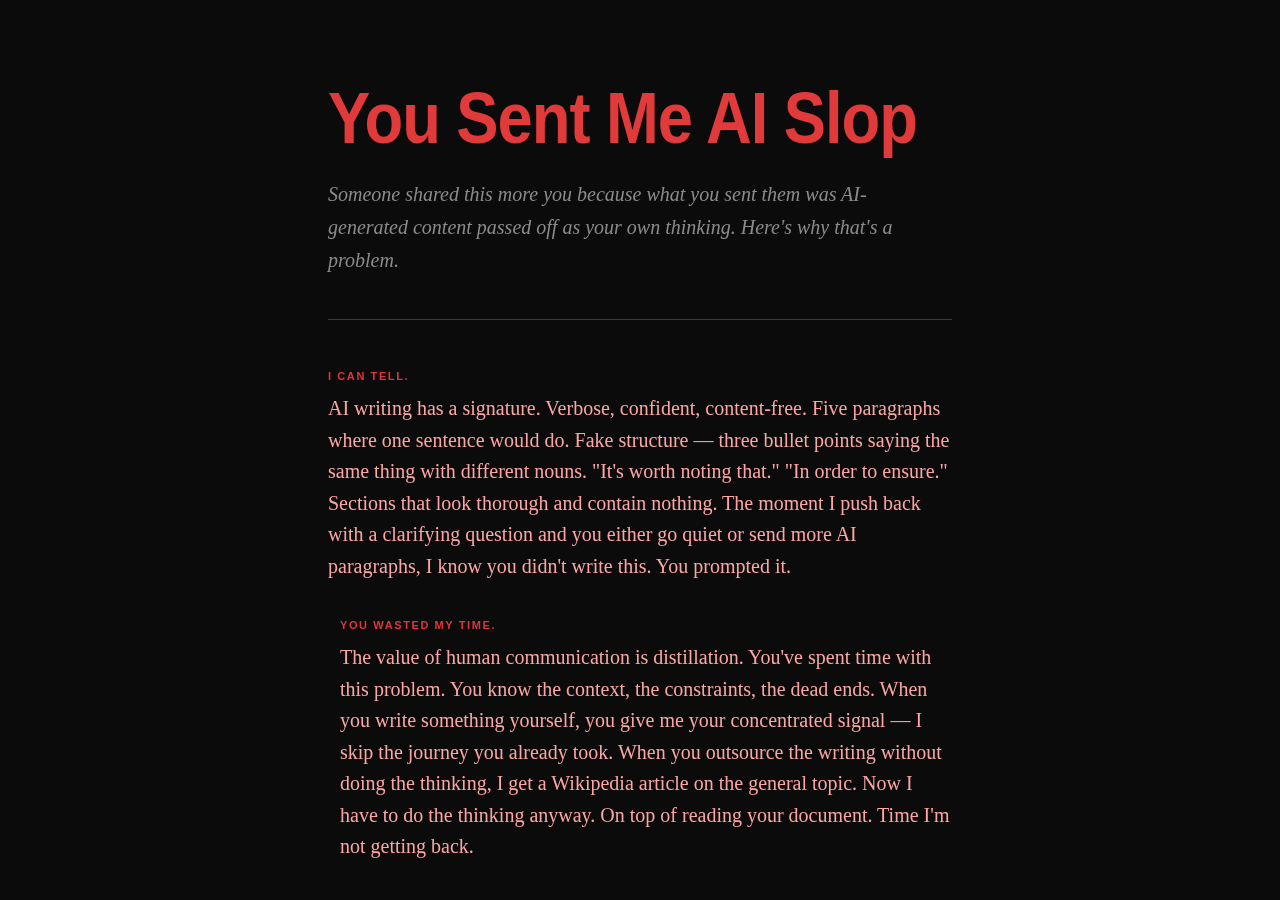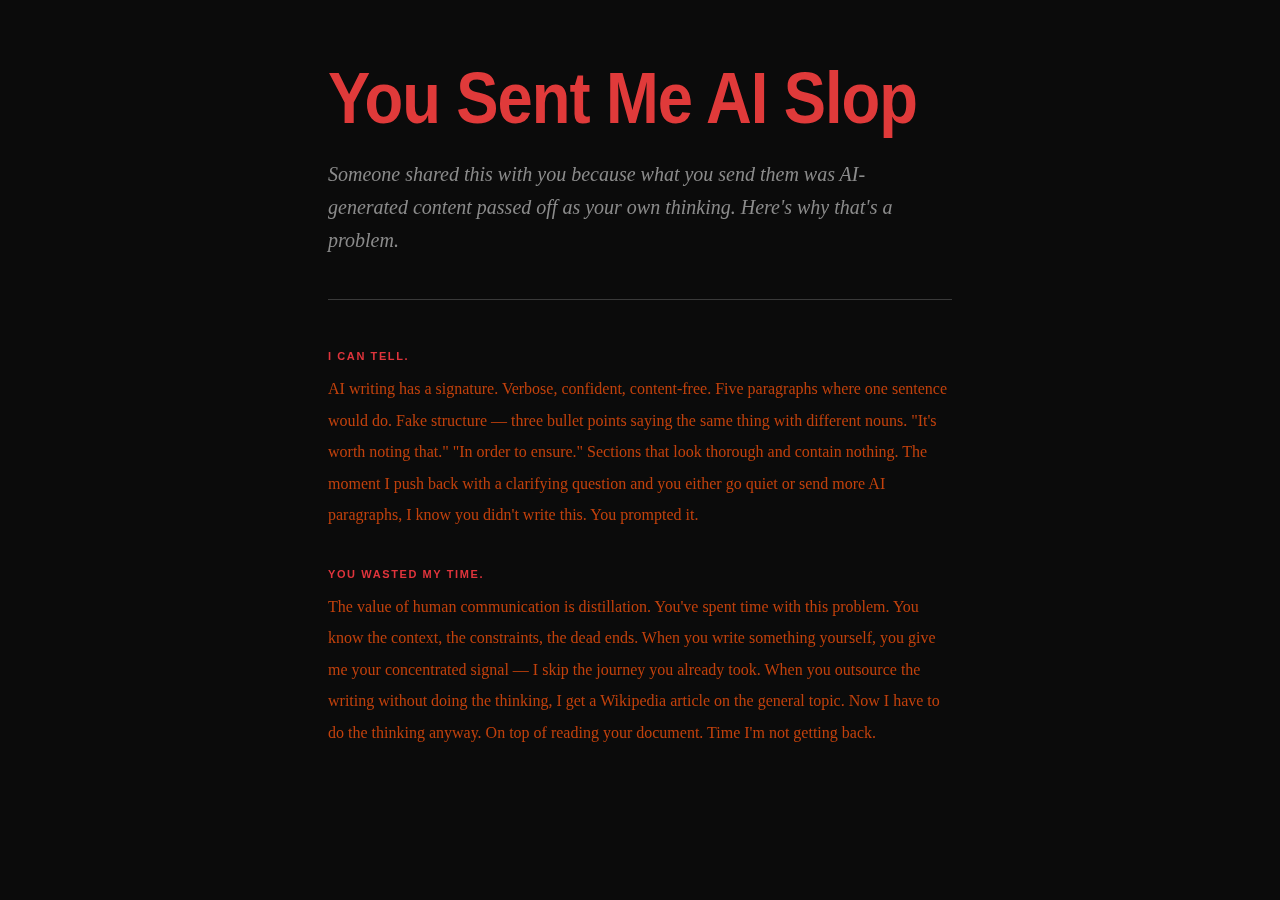--- a/index.html
+++ b/index.html
@@ -25,21 +25,21 @@
 
   .column {
     position: absolute;
     left: 328px;
     top: 0;
     width: 624px;
   }
 
   
   .masthead {
-    padding-top: 62px;
+    padding-top: 82px;
   }
 
   .title {
     margin: 0;
     font-family: "Liberation Sans Narrow", "Liberation Sans", "DejaVu Sans", sans-serif;
     font-weight: 700;
     font-size: 72px;
     line-height: 1.0;
     letter-spacing: -1.2px;
     color: #e03a3a;
@@ -82,39 +82,40 @@
     font-size: 11px;
     line-height: 16px;
     letter-spacing: 1.6px;
     text-transform: uppercase;
     color: #e0343c;
   }
 
   .section-body {
     margin: 0;
     font-family: "Liberation Serif", "DejaVu Serif", serif;
-    font-size: 16px;
+    font-size: 20px;
     line-height: 31.5px;
-    color: #c2410c;
+    color: #fca5a5;
   }
 
   .section + .section {
     margin-top: 35px;
+    margin-left: 12px;
   }
 </style>
 </head>
 <body>
 
 <div class="page">
   <div class="column">
 
     <header class="masthead">
       <h1 class="title">You Sent Me AI Slop</h1>
 
-      <p class="subtitle">Someone shared this with you because what you send them was AI-generated content passed off as your own thinking. Here's why that's a problem.</p>
+      <p class="subtitle">Someone shared this more you because what you sent them was AI-generated content passed off as your own thinking. Here's why that's a problem.</p>
 
       <hr class="rule">
     </header>
 
     <main class="sections">
 
       <section class="section">
         <h2 class="section-heading">I can tell.</h2>
         <p class="section-body">AI writing has a signature. Verbose, confident, content-free. Five paragraphs where one sentence would do. Fake structure — three bullet points saying the same thing with different nouns. "It's worth noting that." "In order to ensure." Sections that look thorough and contain nothing. The moment I push back with a clarifying question and you either go quiet or send more AI paragraphs, I know you didn't write this. You prompted it.</p>
       </section>

